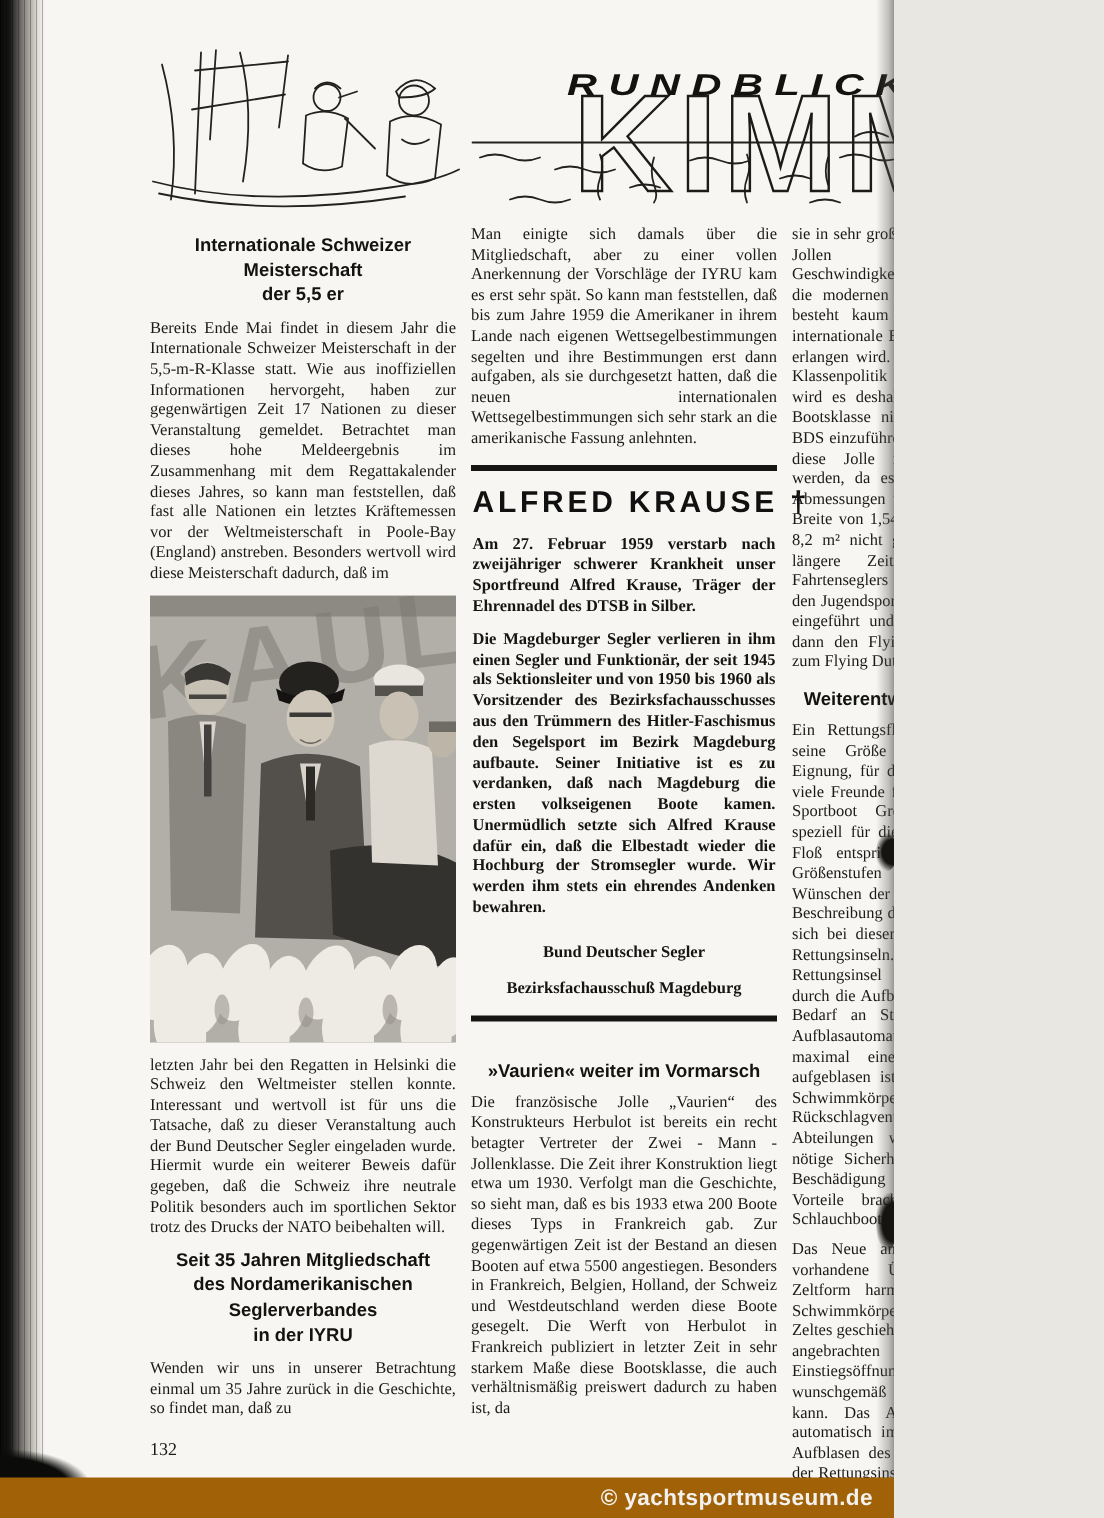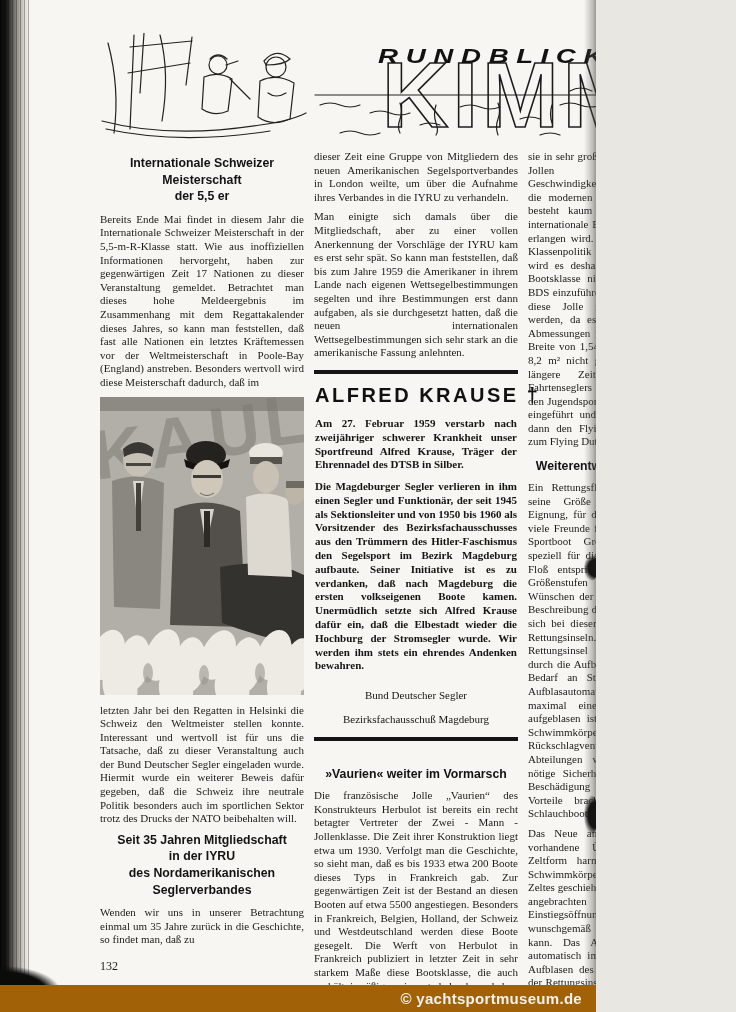--- a/index.html
+++ b/index.html
@@ -64,21 +64,21 @@
 
   .obit-box {
     border-top:4px solid #161514; border-bottom:4px solid #161514;
     padding:10px 1px 12px; margin:10px 0 26px;
   }
   .obit-title {
     font-family:"Liberation Sans", sans-serif; font-weight:bold; font-size:20px;
     letter-spacing:2.5px; color:#111; text-align:center; white-space:nowrap; margin-bottom:10px;
   }
   .obit-body { font-weight:bold; font-size:11px; line-height:13.8px; text-align:justify; color:#161513; margin-bottom:8px; }
-  .obit-sig { font-weight:normal; font-size:11px; text-align:center; color:#161513; margin-top:12px; }
+  .obit-sig { font-weight:bold; font-size:11px; text-align:center; color:#161513; margin-top:12px; }
   .obit-sig.first { margin-top:16px; }
 
   .page-number { font-size:12px; color:#1b1a18; margin-top:12px; text-align:left; }
 </style>
 </head>
 <body>
 
 <div class="scan">
 
   <div class="page-content">
@@ -191,30 +191,29 @@
                 <ellipse cx="104" cy="278" rx="5" ry="10"></ellipse>
                 <ellipse cx="160" cy="276" rx="5" ry="10"></ellipse>
             </g>
           </svg>
         </div>
 
         <p class="body-text">letzten Jahr bei den Regatten in Helsinki die Schweiz den Weltmeister stellen konnte. Interessant und wertvoll ist für uns die Tatsache, daß zu dieser Veranstaltung auch der Bund Deutscher Segler eingeladen wurde. Hiermit wurde ein weiterer Beweis dafür gegeben, daß die Schweiz ihre neutrale Politik besonders auch im sportlichen Sektor trotz des Drucks der NATO beibehalten will.</p>
 
         <div class="col-heading">
           <div>Seit 35 Jahren Mitgliedschaft</div>
+          <div>des Nordamerikanischen Seglerverbandes</div>
           <div>in der IYRU</div>
-          <div>des Nordamerikanischen Seglerverbandes</div>
         </div>
         <p class="body-text">Wenden wir uns in unserer Betrachtung einmal um 35 Jahre zurück in die Geschichte, so findet man, daß zu</p>
 
         <div class="page-number">132</div>
       </div>
 
       <div class="col">
-        <p class="body-text">dieser Zeit eine Gruppe von Mitgliedern des neuen Amerikanischen Segelsportverbandes in London weilte, um über die Aufnahme ihres Verbandes in die IYRU zu verhandeln.</p>
         <p class="body-text">Man einigte sich damals über die Mitgliedschaft, aber zu einer vollen Anerkennung der Vorschläge der IYRU kam es erst sehr spät. So kann man feststellen, daß bis zum Jahre 1959 die Amerikaner in ihrem Lande nach eigenen Wettsegelbestimmungen segelten und ihre Bestimmungen erst dann aufgaben, als sie durchgesetzt hatten, daß die neuen internationalen Wettsegelbestimmungen sich sehr stark an die amerikanische Fassung anlehnten.</p>
 
         <div class="obit-box">
           <div class="obit-title">ALFRED KRAUSE †</div>
           <p class="obit-body">Am 27. Februar 1959 verstarb nach zweijähriger schwerer Krankheit unser Sportfreund Alfred Krause, Träger der Ehrennadel des DTSB in Silber.</p>
           <p class="obit-body">Die Magdeburger Segler verlieren in ihm einen Segler und Funktionär, der seit 1945 als Sektionsleiter und von 1950 bis 1960 als Vorsitzender des Bezirksfachausschusses aus den Trümmern des Hitler-Faschismus den Segelsport im Bezirk Magdeburg aufbaute. Seiner Initiative ist es zu verdanken, daß nach Magdeburg die ersten volkseigenen Boote kamen. Unermüdlich setzte sich Alfred Krause dafür ein, daß die Elbestadt wieder die Hochburg der Stromsegler wurde. Wir werden ihm stets ein ehrendes Andenken bewahren.</p>
           <div class="obit-sig first">Bund Deutscher Segler</div>
           <div class="obit-sig">Bezirksfachausschuß Magdeburg</div>
         </div>
 

